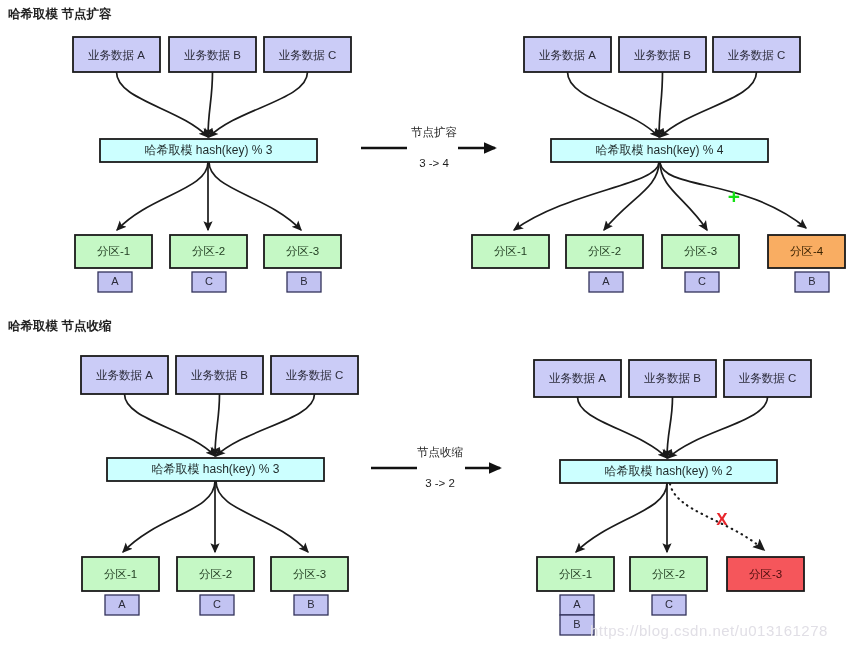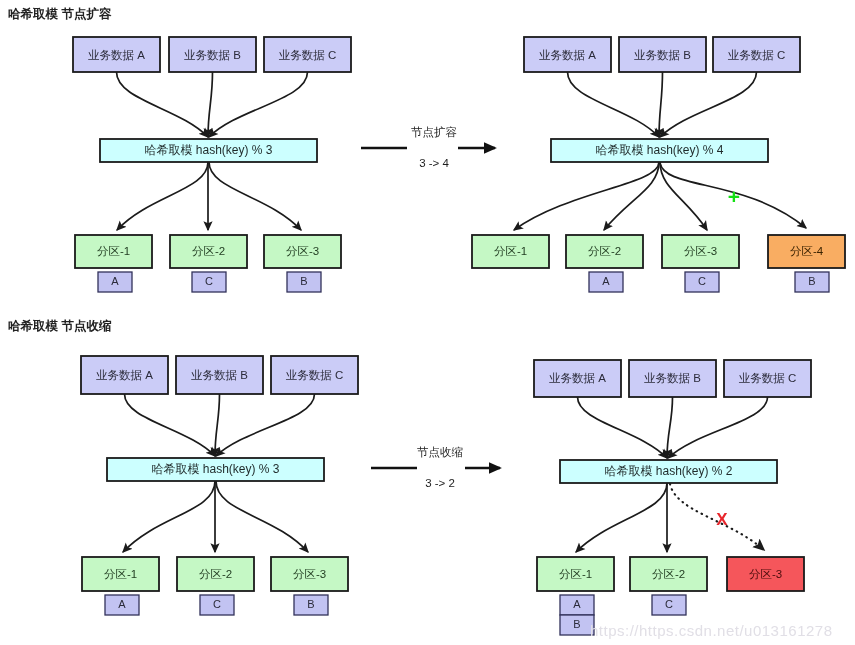--- a/index.html
+++ b/index.html
@@ -317,15 +317,15 @@
       <text class="part-label" x="668.5" y="574.5">分区-2</text>
       <rect class="rect-letter" x="652" y="595" width="34" height="20"></rect>
       <text class="letter-label" x="669" y="605.5">C</text>
 
       <rect class="rect-part-dead" x="727" y="557" width="77" height="34"></rect>
       <text class="part-label part-label-dead" x="765.5" y="574.5">分区-3</text>
     </g>
 
   </svg>
 
-  <div class="watermark wm-url">https://https.csdn.net/u013161278</div>
+  <div class="watermark wm-url">https://blog.csdn.net/u013161278</div>
 
 </div>
 
 </body></html>

